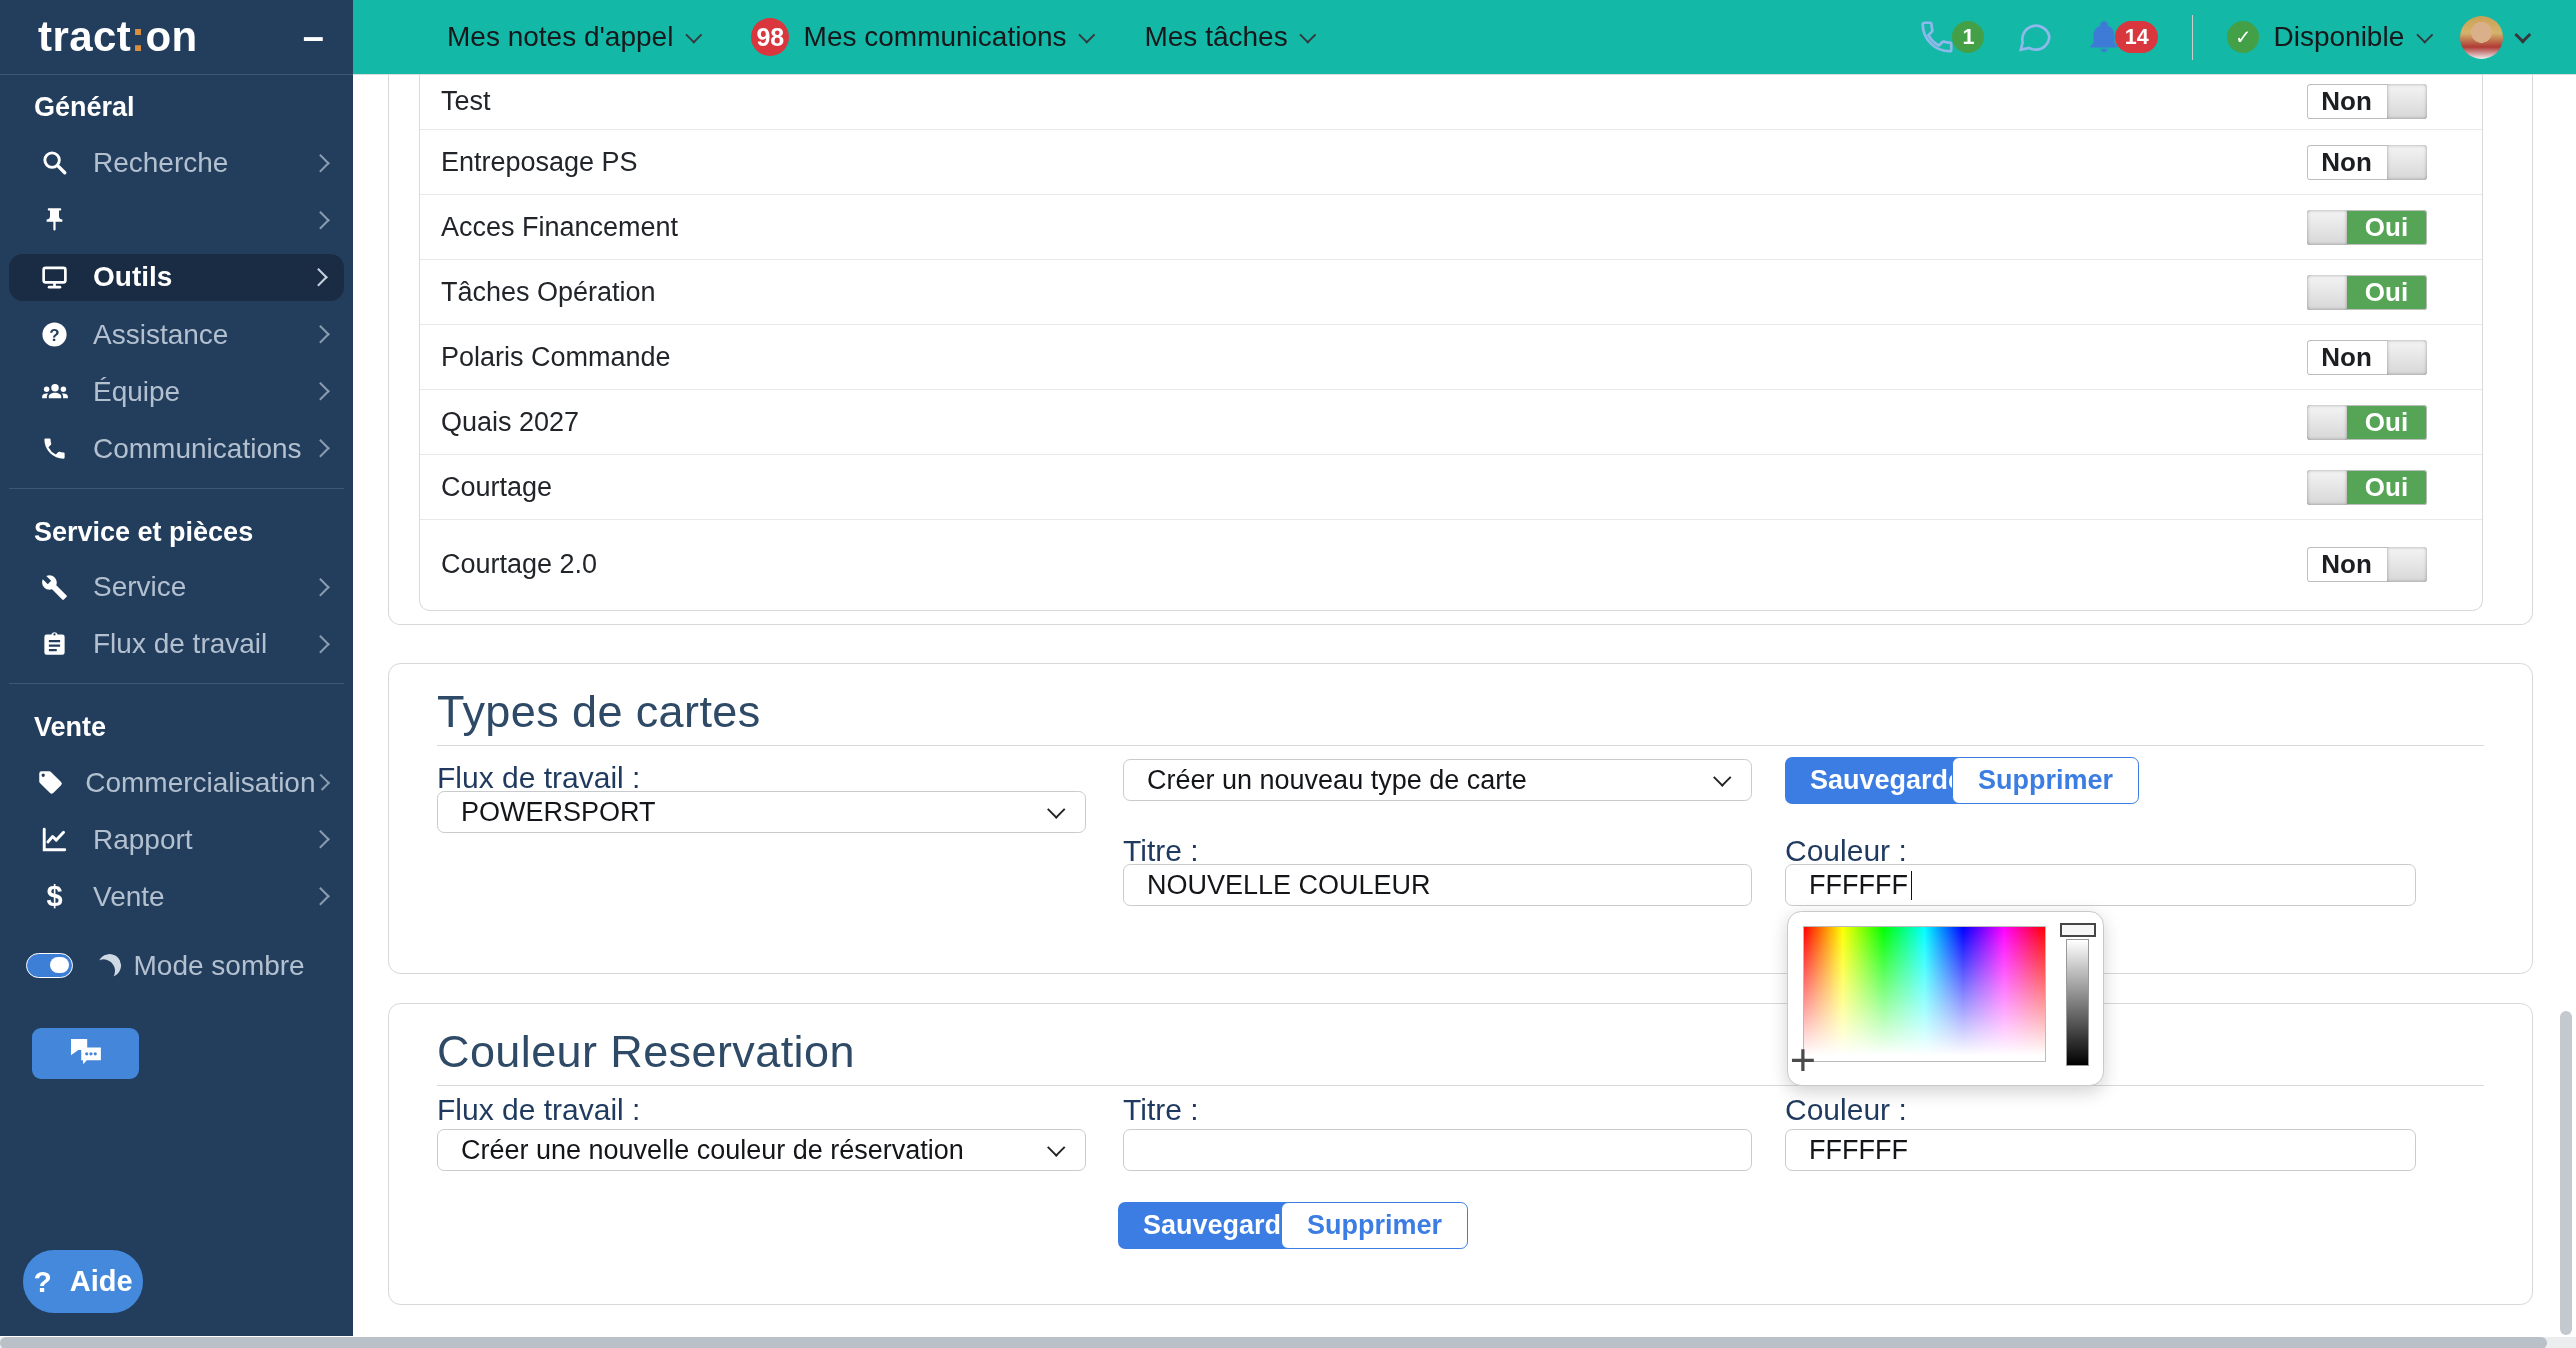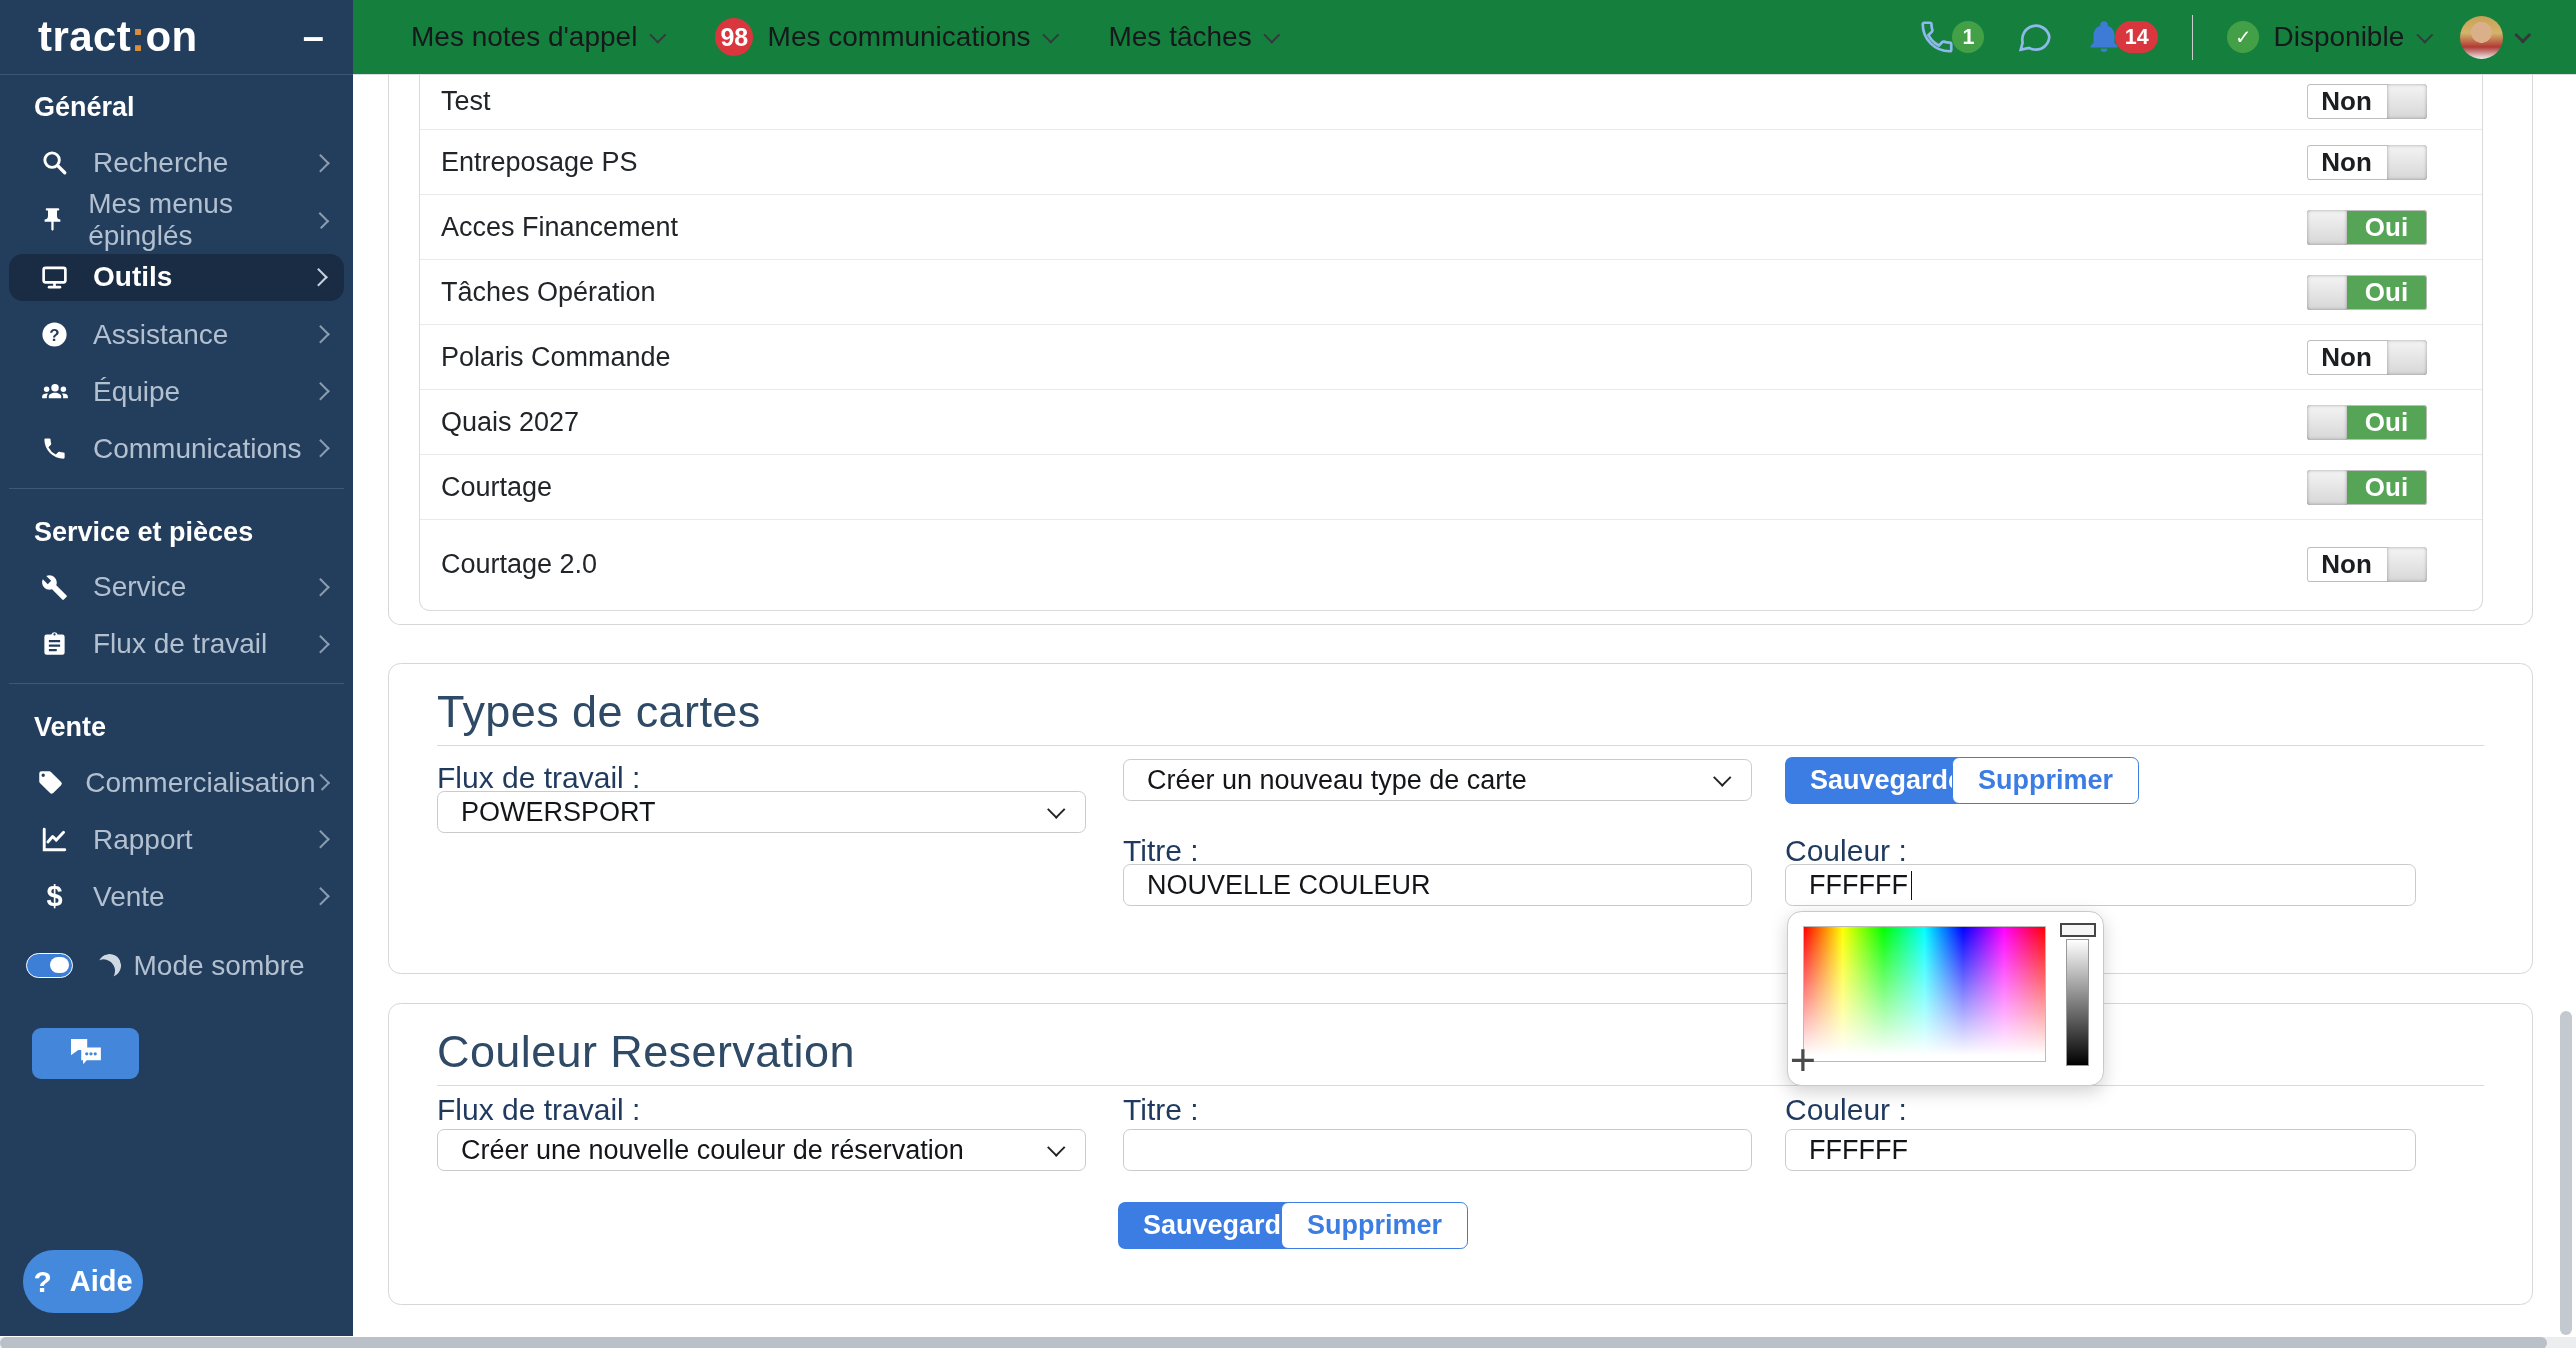--- a/index.html
+++ b/index.html
@@ -25,21 +25,21 @@
   .dollar-glyph { font-size:29px; font-weight:bold; color:#fff; }
   .darkmode-row { display:flex; align-items:center; margin:17px 0 0 26px; height:47px; }
   .dm-toggle { width:47px; height:25px; border:1.8px solid #fff; border-radius:13.4px; background:#3d7ed6; position:relative; cursor:pointer; }
   .dm-knob { position:absolute; right:2.7px; top:2.7px; width:19.7px; height:16px; background:#fff; border-radius:8px; }
   .moon { width:23px; height:23px; border-radius:50%; box-shadow: inset -7.2px 3.6px 0 0 #cfd9e3; margin:0 12.5px 0 25px; transform:rotate(-15deg); }
   .dm-label { font-size:28px; color:#b3c0cf; }
   .chat-btn { margin:39px 0 0 32px; width:107px; height:51px; background:#4486d9; border-radius:9px; display:flex; align-items:center; justify-content:center; cursor:pointer; }
   .aide-btn { position:absolute; left:23px; bottom:23px; width:120px; height:63px; border-radius:31px; background:#4589dd; color:#fff; display:flex; align-items:center; justify-content:center; gap:18px; font-weight:bold; cursor:pointer; }
   .aide-q { font-size:30px; } .aide-txt { font-size:29px; }
   
-  .topbar { position:absolute; left:353px; top:0; right:0; height:75px; background:#15803d; border-bottom:0.9px solid #d9dbde; display:flex; align-items:center; z-index:15; }
+  .topbar { position:absolute; left:353px; top:0; right:0; height:75px; background:#14b8a6; border-bottom:0.9px solid #d9dbde; display:flex; align-items:center; z-index:15;padding-left:36px; }
   .menus { display:flex; align-items:center; margin-left:58px; gap:52px; }
   .menu { display:flex; align-items:center; gap:14.3px; font-size:28px; color:#16181b; cursor:pointer; }
   .chev-d { width:11.6px; height:11.6px; border-right:2.2px solid #35383c; border-bottom:2.2px solid #35383c; transform:rotate(45deg); margin-top:-5.4px; }
   .badge-98 { width:38px; height:38px; border-radius:50%; background:#d9363e; color:#fff; font-size:25px; font-weight:bold; display:flex; align-items:center; justify-content:center; }
   .tb-right { margin-left:auto; display:flex; align-items:center; padding-right:47px; }
   .badge-green { width:32px; height:32px; border-radius:50%; background:#43a047; color:#fff; font-size:21.5px; font-weight:bold; display:flex; align-items:center; justify-content:center; margin-left:-3.6px; }
   .badge-red { min-width:43px; height:32px; border-radius:16px; background:#d9363e; color:#fff; font-size:21.5px; font-weight:bold; display:flex; align-items:center; justify-content:center; margin-left:-7.2px; padding:0 7.2px; }
   .tb-divider { width:0.9px; height:45px; background:#ccc; margin:0 34px; }
   .status { display:flex; align-items:center; gap:14.3px; cursor:pointer; }
   .status-dot { width:32px; height:32px; border-radius:50%; background:#43a047; color:#fff; font-size:19.7px; display:flex; align-items:center; justify-content:center; }
@@ -115,21 +115,20 @@
       <span>Recherche</span>
       <span class="chev-r"></span>
     </div>
 
     <div class="nav-item">
       <span class="nicon">
         <svg viewBox="0 0 24 24" width="27" height="27" fill="#fff">
             <path d="M16 9V4h1c.55 0 1-.45 1-1s-.45-1-1-1H7c-.55 0-1 .45-1 1s.45 1 1 1h1v5c0 1.66-1.34 3-3 3v2h5.97v7l1 1 1-1v-7H19v-2c-1.66 0-3-1.34-3-3z"></path>
           </svg>
       </span>
-      <span>Mes menus épinglés</span>
       <span class="chev-r"></span>
     </div>
 
     <div class="nav-item selected">
       <span class="nicon">
         <svg viewBox="0 0 24 24" width="29" height="29">
             <rect x="3" y="4" width="18" height="12" rx="1.5" fill="none" stroke="#fff" stroke-width="2.2"></rect>
             <line x1="12" y1="16" x2="12" y2="20" stroke="#fff" stroke-width="2.2"></line>
             <line x1="7.5" y1="20" x2="16.5" y2="20" stroke="#fff" stroke-width="2.2" stroke-linecap="round"></line>
           </svg>

